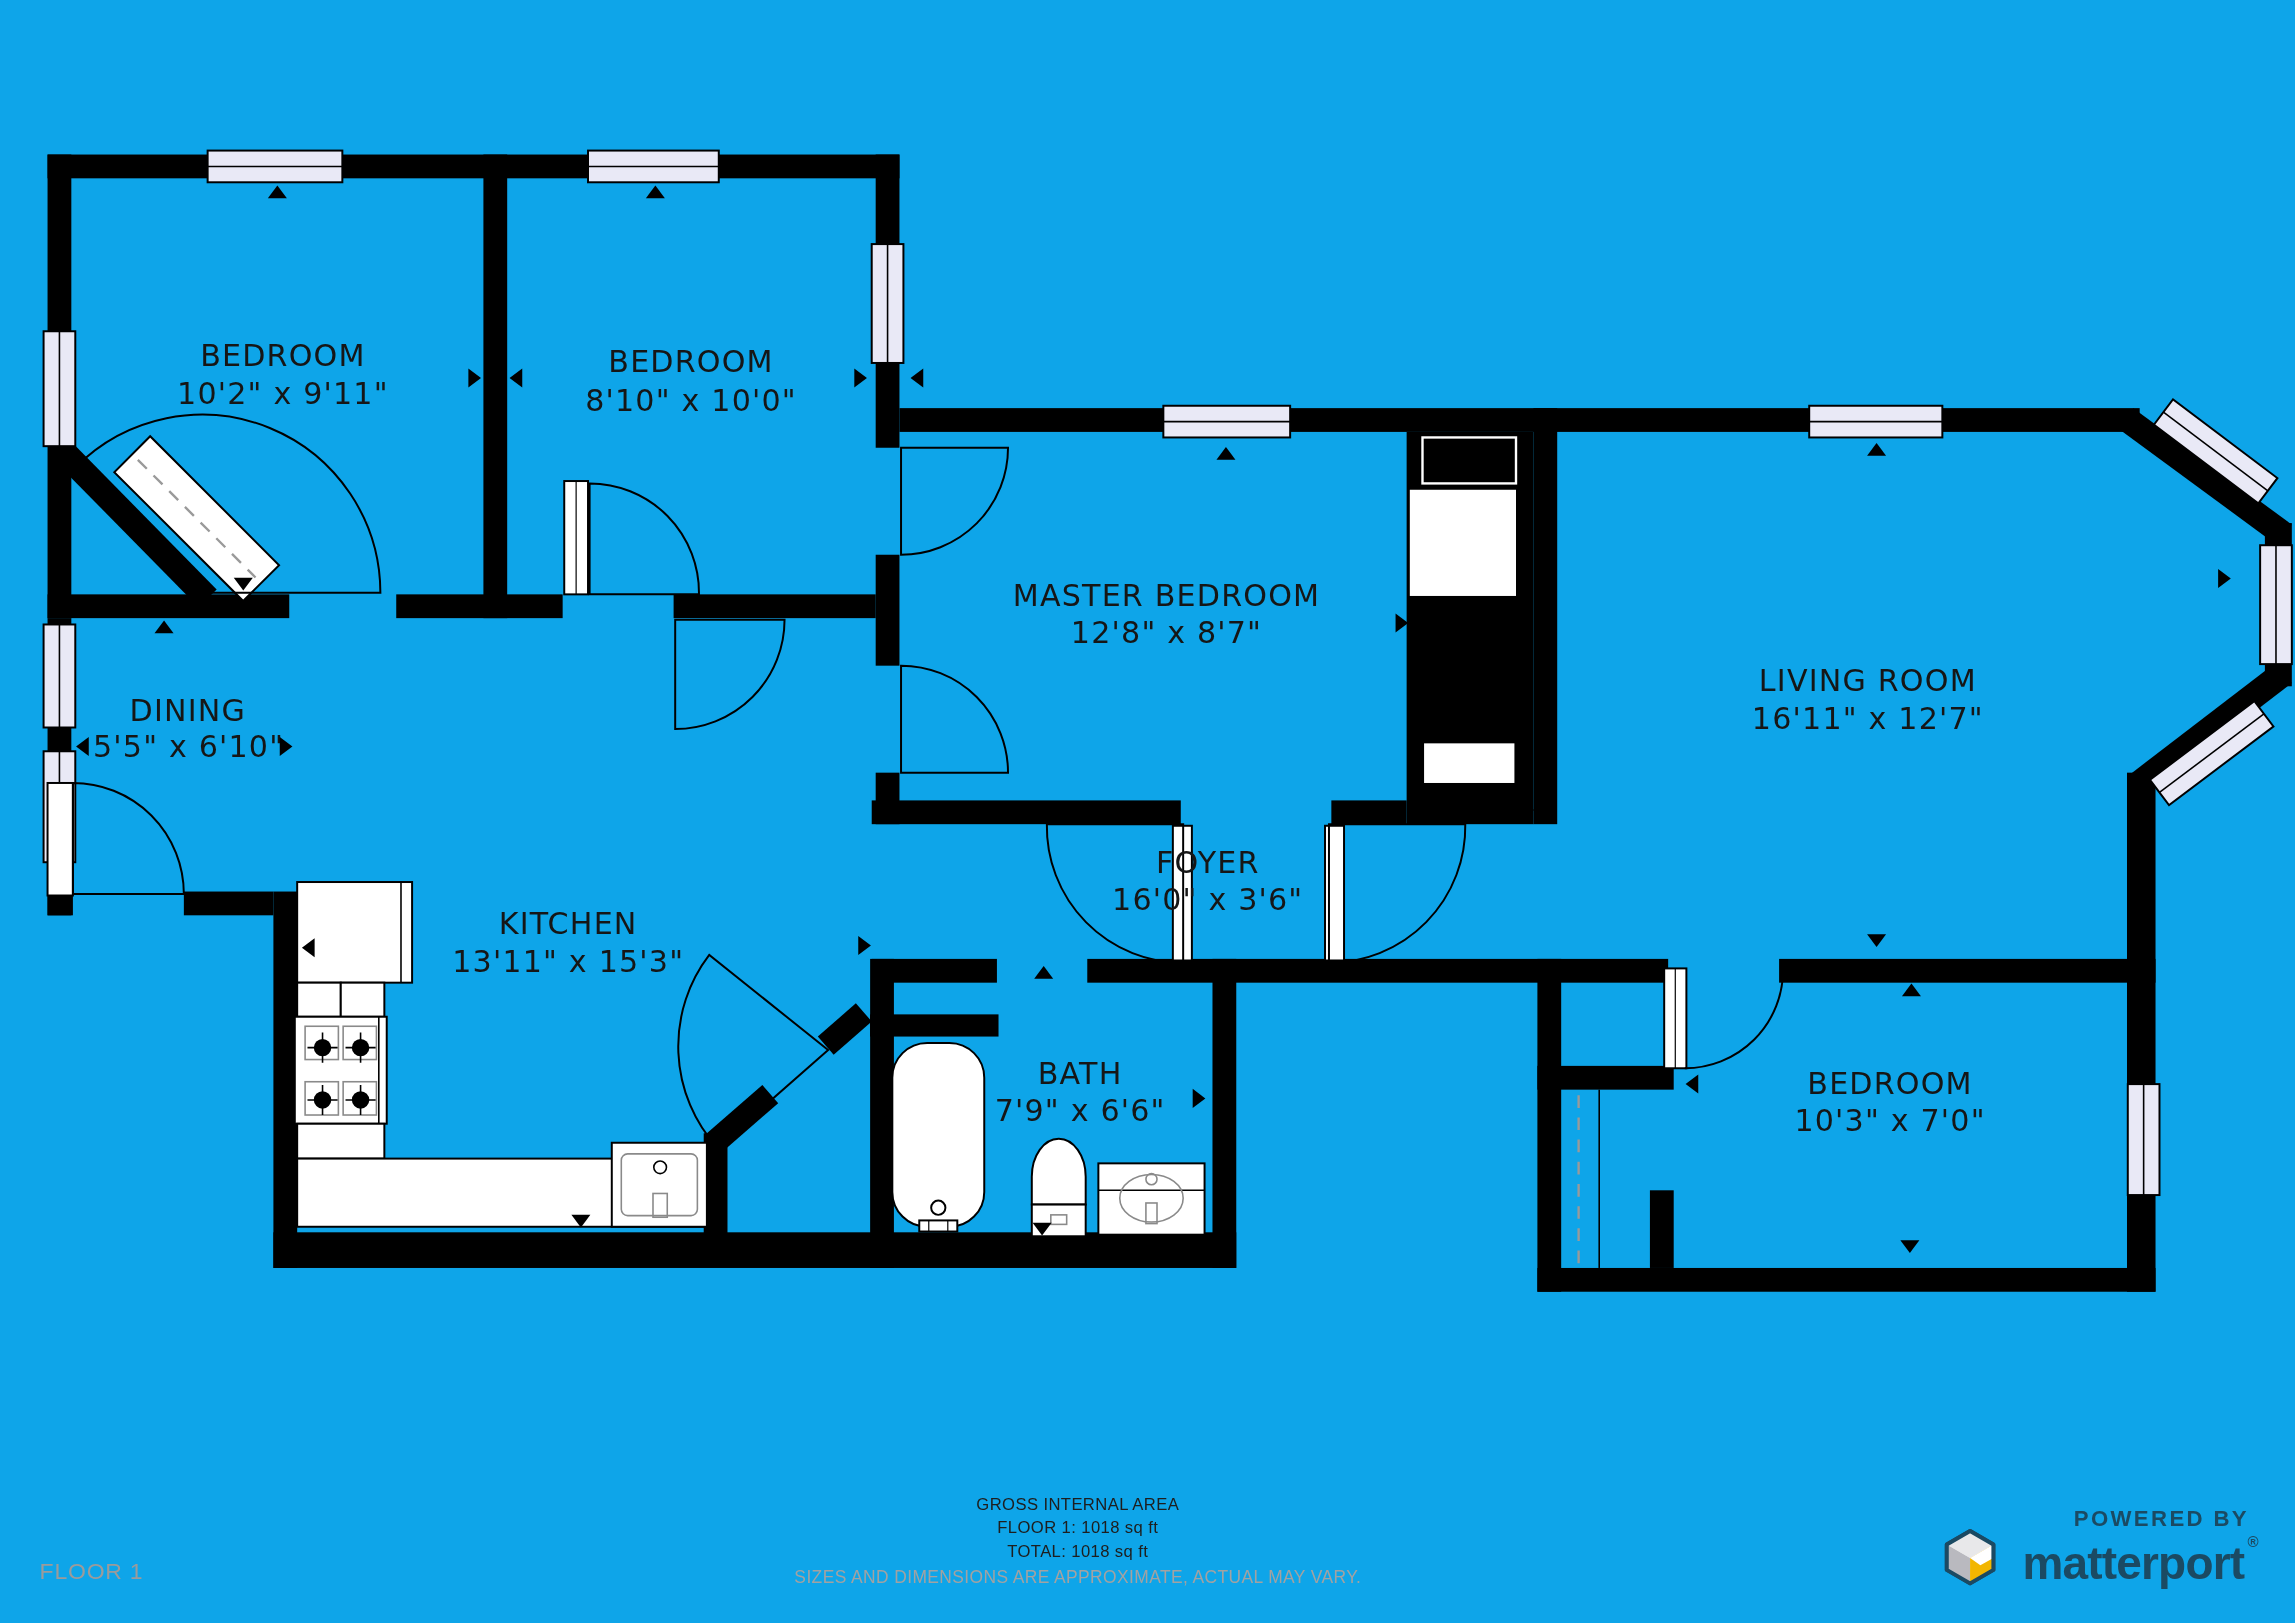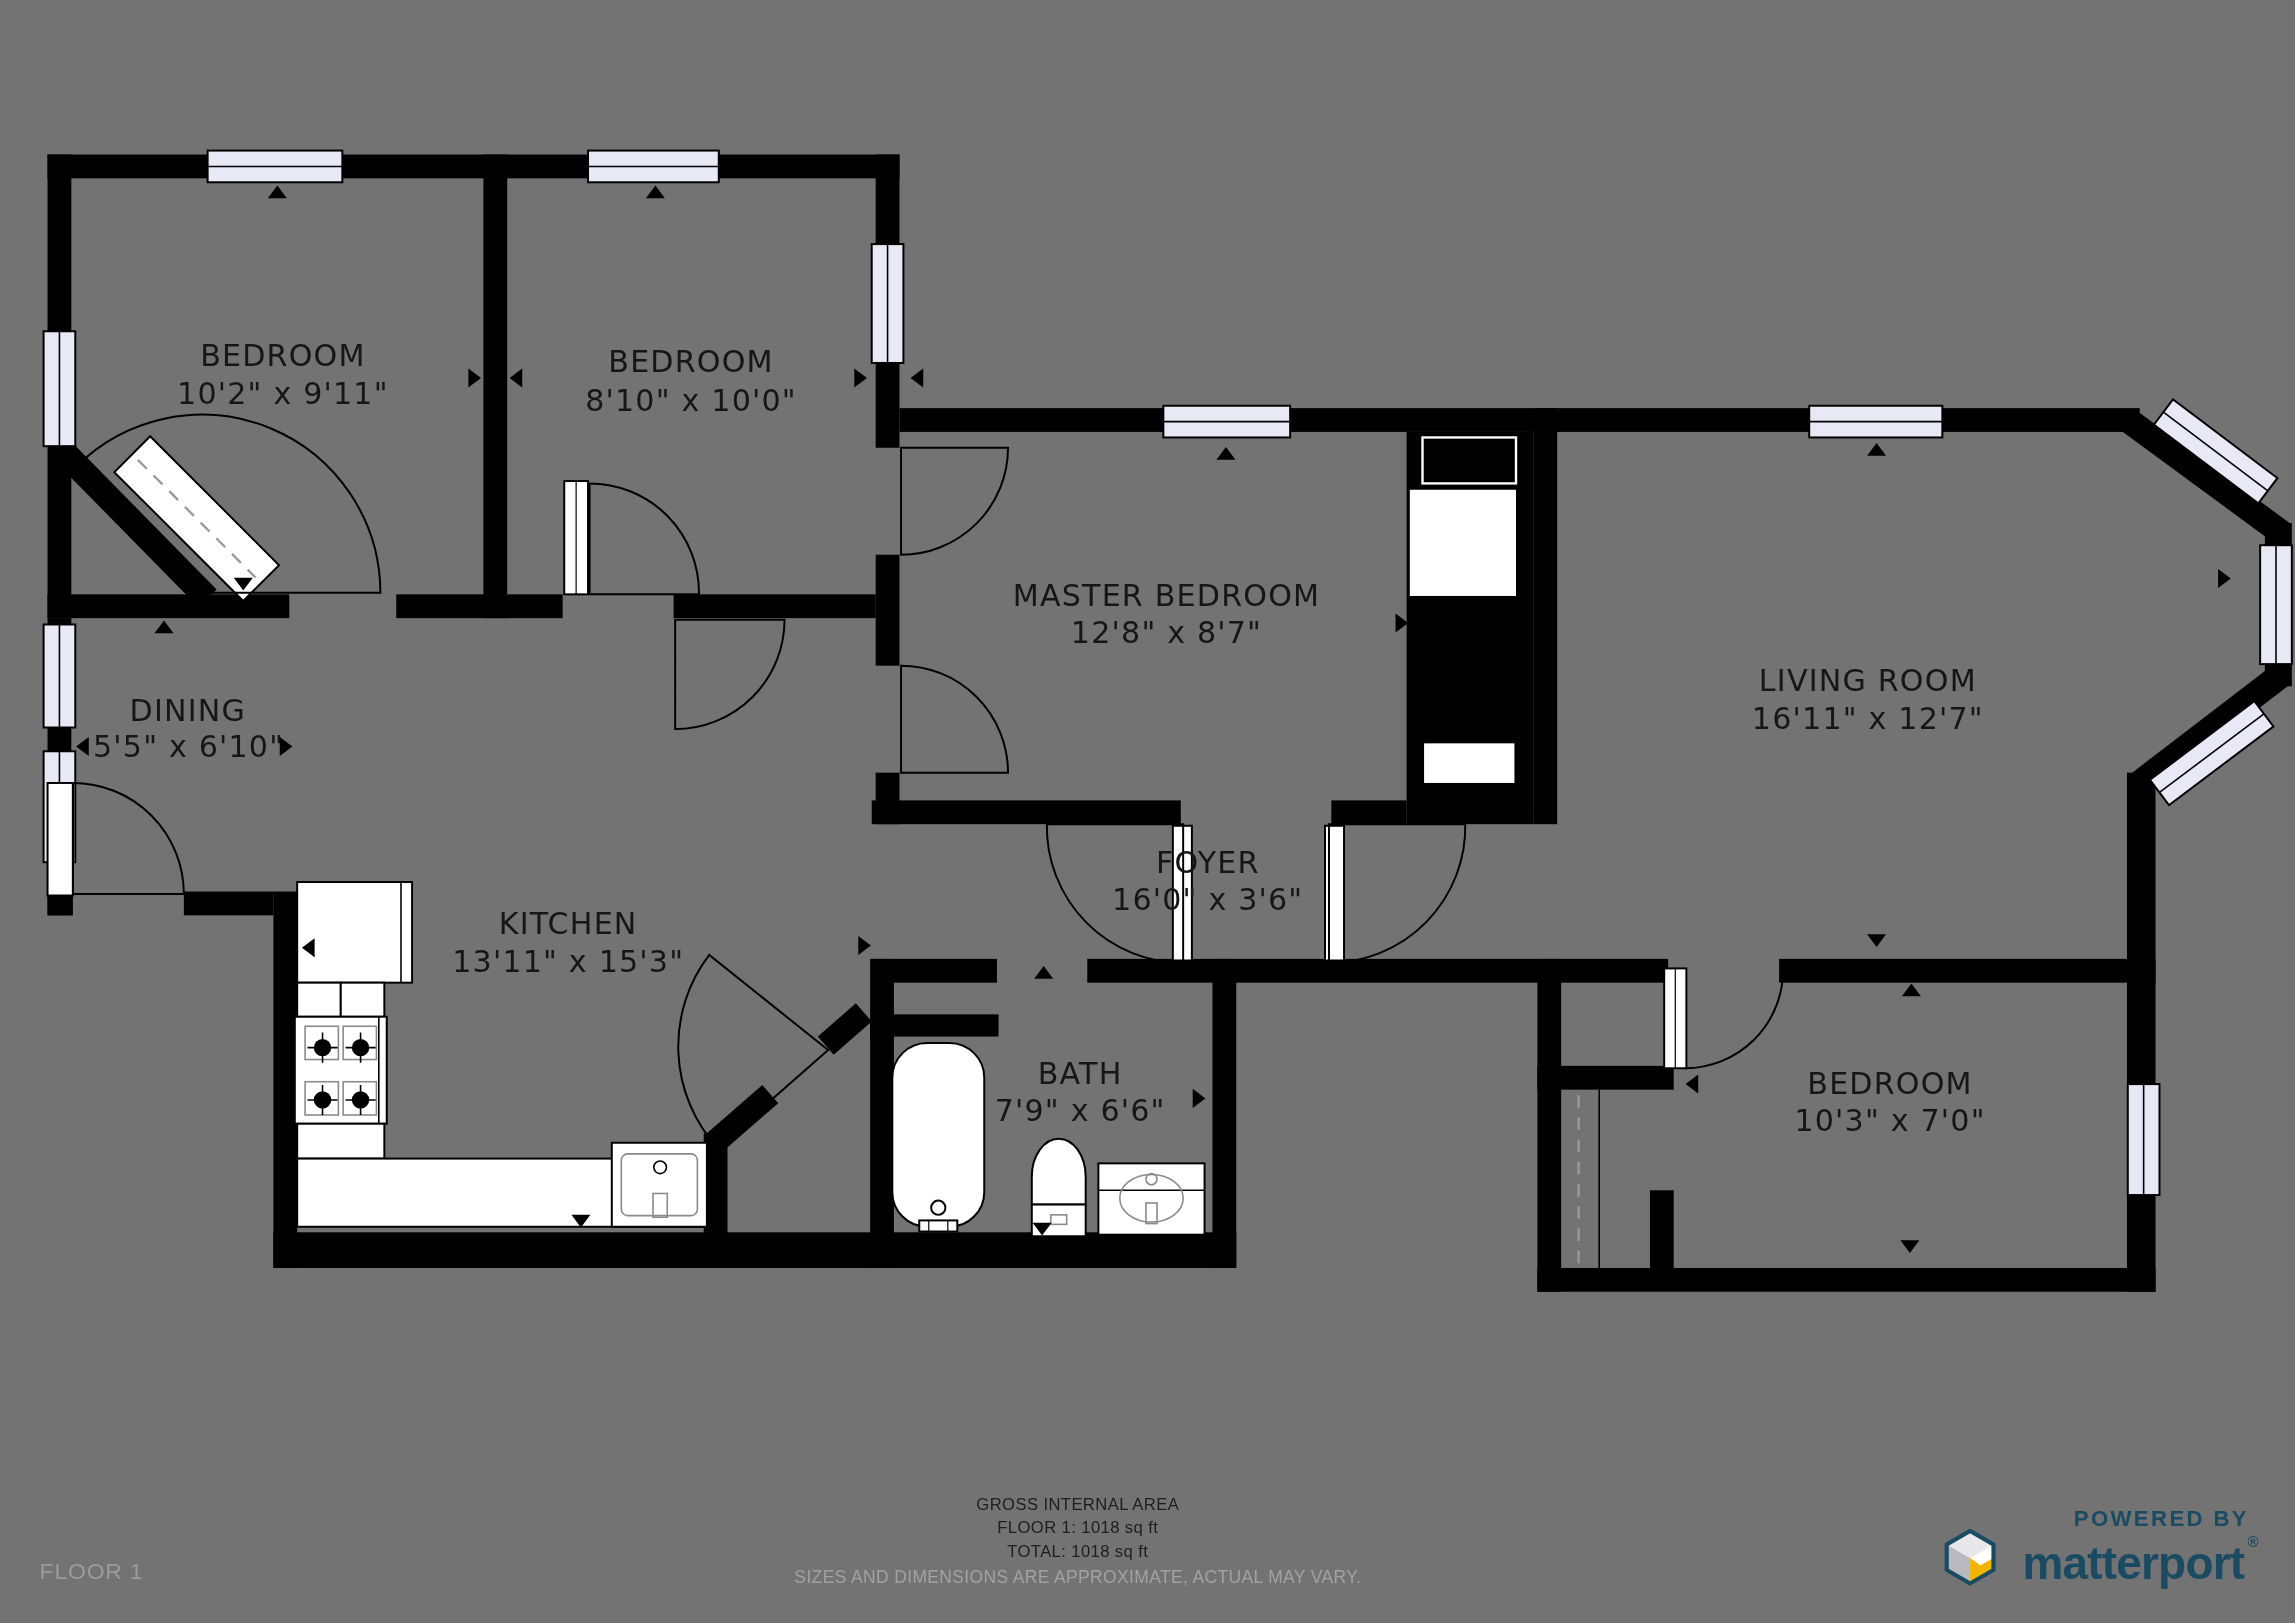--- a/index.html
+++ b/index.html
@@ -1,16 +1,16 @@
 <!DOCTYPE html>
 <html style="font-size:12.7px"><head>
 <meta charset="utf-8">
 <style>
   html,body{margin:0;padding:0;background:#ffffff;}
-  .stage{position:relative;width:2295px;height:1623px;background:#737373;overflow:hidden;}
+  .stage{position:relative;width:2295px;height:1623px;background:#0ea5e9;overflow:hidden;}
   svg{display:block;}
   text{font-family:"DejaVu Sans", sans-serif;}
   .room-name,.room-dims{font-size:38px;fill:#161616;letter-spacing:1.5px;}
   .footer-line{font-size:21px;fill:#1e1e1e;letter-spacing:.5px;font-family:"Liberation Sans",sans-serif;}
   .footer-muted{font-size:22px;fill:#a2a2a2;letter-spacing:.5px;font-family:"Liberation Sans",sans-serif;}
   .floor-tag{font-size:29px;fill:#9b9b9b;letter-spacing:1px;font-family:"Liberation Sans",sans-serif;}
   .brand-top{font-size:28px;font-weight:bold;fill:#1b4a63;letter-spacing:3px;font-family:"Liberation Sans",sans-serif;}
   .brand-word{font-size:58px;font-weight:bold;fill:#1b4a63;letter-spacing:-1px;font-family:"Liberation Sans",sans-serif;}
   .brand-reg{font-size:19px;font-weight:bold;fill:#1b4a63;font-family:"Liberation Sans",sans-serif;}
   .wall{fill:#000;}

